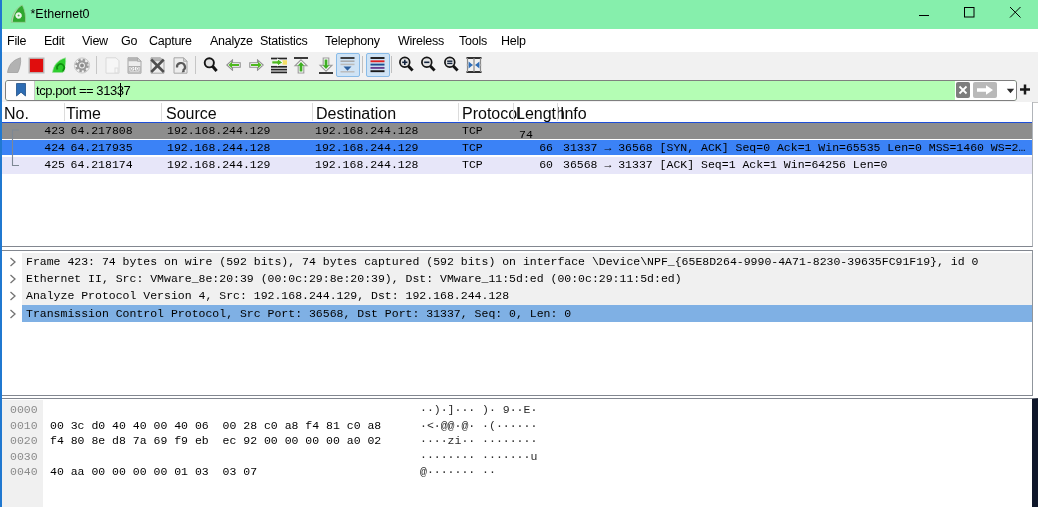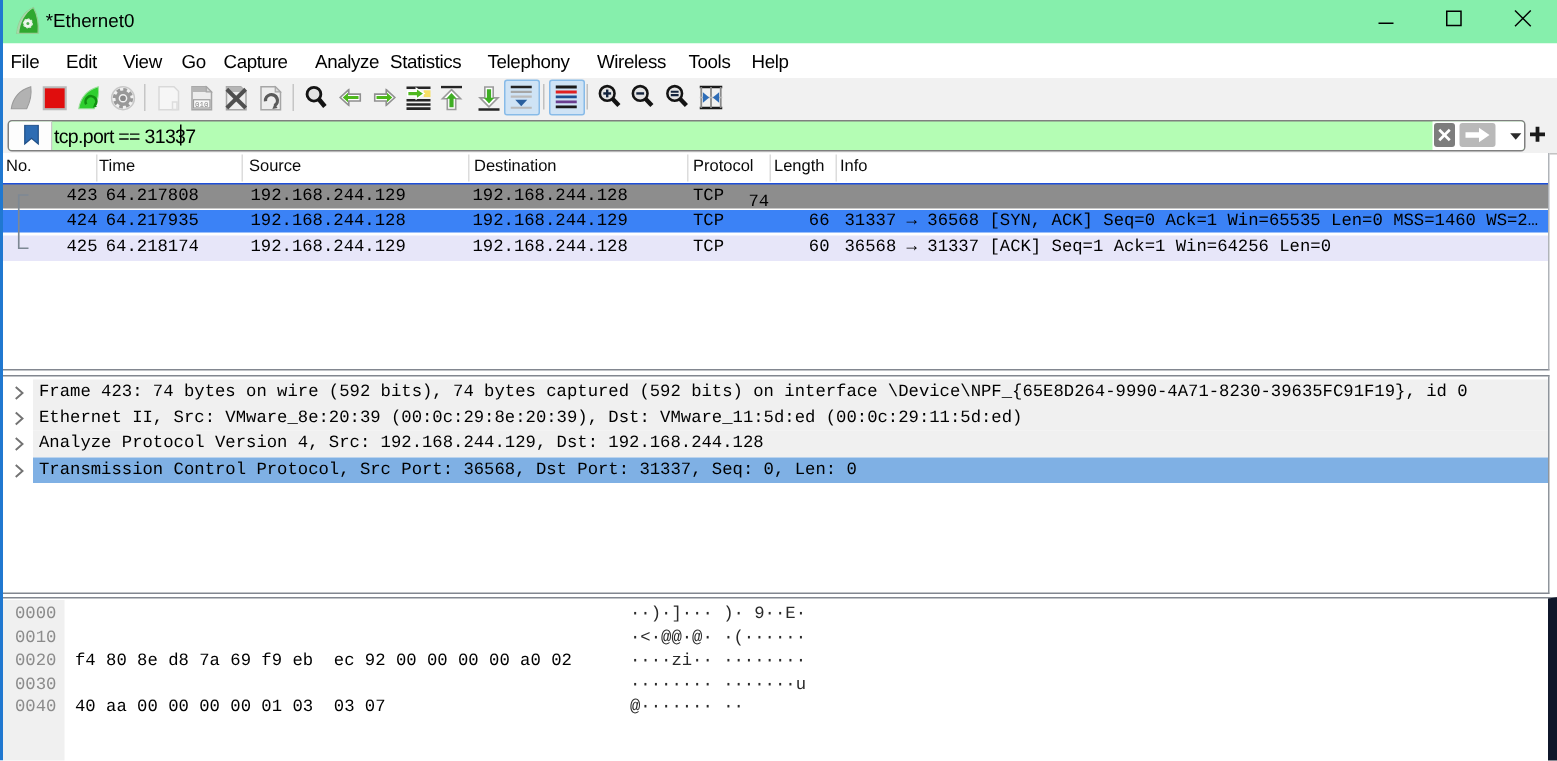--- a/index.html
+++ b/index.html
@@ -216,21 +216,21 @@
     </svg>
 </div>
 
 <svg class="abs" style="left:1020px;top:84px" width="10" height="11" viewBox="0 0 10 11">
   <line x1="5" y1="0.5" x2="5" y2="10.5" stroke="#1a1a1a" stroke-width="2.5"></line>
   <line x1="0" y1="5.5" x2="10" y2="5.5" stroke="#1a1a1a" stroke-width="2.5"></line>
 </svg>
 
 <div class="abs" style="left:2px;top:102px;width:1030px;height:144px;background:#ffffff;border-bottom:1px solid #828790;border-right:1px solid #b0b4b9">
 
-  <div class="abs" style="left:0;top:0;width:1030px;height:20px;background:#ffffff;border-bottom:3px solid #1d4ed8;font-size:11px;color:#0a0a0a">
+  <div class="abs" style="left:0;top:0;width:1030px;height:20px;background:#ffffff;border-bottom:1px solid #1d4ed8;font-size:16px;color:#0a0a0a">
     <span class="abs" style="left:2px;top:3px">No.</span>
     <span class="abs" style="left:64px;top:3px">Time</span>
     <span class="abs" style="left:164px;top:3px">Source</span>
     <span class="abs" style="left:314px;top:3px">Destination</span>
     <span class="abs" style="left:460px;top:3px">Protocol</span>
     <span class="abs" style="left:514px;top:3px">Length</span>
     <span class="abs" style="left:558px;top:3px">Info</span>
     <div class="abs" style="left:61.5px;top:1px;width:1px;height:18px;background:#dcdcdc"></div>
     <div class="abs" style="left:159px;top:1px;width:1px;height:18px;background:#dcdcdc"></div>
     <div class="abs" style="left:310px;top:1px;width:1px;height:18px;background:#dcdcdc"></div>
@@ -238,21 +238,21 @@
     <div class="abs" style="left:511px;top:1px;width:1px;height:18px;background:#dcdcdc"></div>
     <div class="abs" style="left:555px;top:1px;width:1px;height:18px;background:#dcdcdc"></div>
   </div>
 
   <div class="abs mono" style="left:0;top:20.5px;width:1030px;height:16.5px;background:#8d8d8d;line-height:16.5px">
     <span class="abs" style="left:0;top:0;width:63px;text-align:right">423</span>
     <span class="abs" style="left:68.5px;top:0">64.217808</span>
     <span class="abs" style="left:165px;top:0">192.168.244.129</span>
     <span class="abs" style="left:313px;top:0">192.168.244.128</span>
     <span class="abs" style="left:460px;top:0">TCP</span>
-    <span class="abs" style="left:497px;top:4px;width:54px;text-align:left">74</span>
+    <span class="abs" style="left:497px;top:4px;width:54px;text-align:center">74</span>
   </div>
   <div class="abs mono" style="left:0;top:37.5px;width:1030px;height:15px;background:#3b82f6;line-height:16.5px">
     <span class="abs" style="left:0;top:0;width:63px;text-align:right">424</span>
     <span class="abs" style="left:68.5px;top:0">64.217935</span>
     <span class="abs" style="left:165px;top:0">192.168.244.128</span>
     <span class="abs" style="left:313px;top:0">192.168.244.129</span>
     <span class="abs" style="left:460px;top:0">TCP</span>
     <span class="abs" style="left:497px;top:0;width:54px;text-align:right">66</span>
     <span class="abs" style="left:561px;top:0">31337 → 36568 [SYN, ACK] Seq=0 Ack=1 Win=65535 Len=0 MSS=1460 WS=2…</span>
   </div>
@@ -292,20 +292,21 @@
   <span class="abs mono" style="left:24px;top:21.2px">Ethernet II, Src: VMware_8e:20:39 (00:0c:29:8e:20:39), Dst: VMware_11:5d:ed (00:0c:29:11:5d:ed)</span>
   <span class="abs mono" style="left:24px;top:38.4px">Analyze Protocol Version 4, Src: 192.168.244.129, Dst: 192.168.244.128</span>
   <span class="abs mono" style="left:24px;top:55.6px">Transmission Control Protocol, Src Port: 36568, Dst Port: 31337, Seq: 0, Len: 0</span>
 </div>
 
 <div class="abs" style="left:2px;top:398px;width:1030px;height:109px;background:#ffffff;border-top:1px solid #828790;border-right:7px solid #0f172a">
   <div class="abs" style="left:0;top:1px;width:41px;height:108px;background:#f0f0f0"></div>
   <span class="abs mono" style="left:8px;top:4px;color:#8b8b8b">0000</span>
   <span class="abs mono" style="left:418px;top:4px;color:#2a2a2a">··)·]··· )· 9··E·</span>
   <span class="abs mono" style="left:8px;top:19.5px;color:#8b8b8b">0010</span>
+  <span class="abs mono" style="left:48px;top:19.5px">00 3c d0 40 40 00 40 06  00 28 c0 a8 f4 81 c0 a8</span>
   <span class="abs mono" style="left:418px;top:19.5px;color:#2a2a2a">·&lt;·@@·@· ·(······</span>
   <span class="abs mono" style="left:8px;top:35px;color:#8b8b8b">0020</span>
   <span class="abs mono" style="left:48px;top:35px">f4 80 8e d8 7a 69 f9 eb  ec 92 00 00 00 00 a0 02</span>
   <span class="abs mono" style="left:418px;top:35px;color:#2a2a2a">····zi·· ········</span>
   <span class="abs mono" style="left:8px;top:50.5px;color:#8b8b8b">0030</span>
   <span class="abs mono" style="left:418px;top:50.5px;color:#2a2a2a">········ ·······u</span>
   <span class="abs mono" style="left:8px;top:66px;color:#8b8b8b">0040</span>
   <span class="abs mono" style="left:48px;top:66px">40 aa 00 00 00 00 01 03  03 07</span>
   <span class="abs mono" style="left:418px;top:66px;color:#2a2a2a">@······· ··</span>
 </div>

